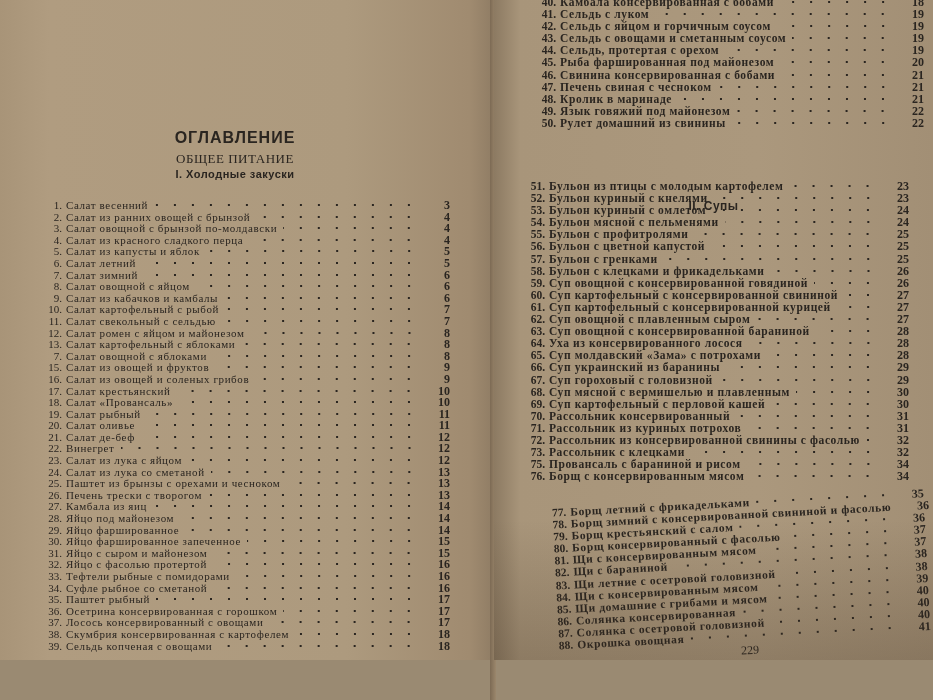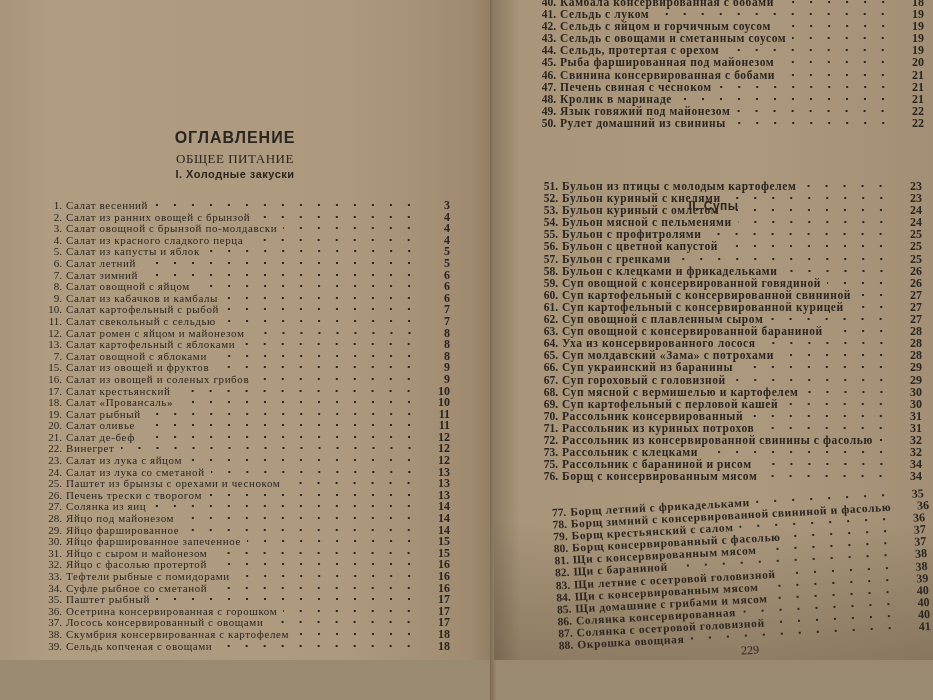--- a/index.html
+++ b/index.html
@@ -33,21 +33,21 @@
     position:absolute; text-align:center; font-weight:bold; letter-spacing:0.5px;
   }
   .h-contents { left:0; width:470px; top:129px; font-size:16px; font-family:"Liberation Sans", sans-serif; letter-spacing:1px; }
   .h-general  { left:0; width:470px; top:151px; font-size:13px; font-family:Liberation Serif, serif; letter-spacing:0.5px; font-weight:normal; }
   .h-sec1     { left:0; width:470px; top:168px; font-size:11px; font-family:"Liberation Sans", sans-serif; }
   .h-sec2     { left:0; width:439px; top:163px; font-size:12px; font-family:"Liberation Sans", sans-serif;margin-top:36px; }
 
   .toc { position:absolute; list-style:none; margin:0; padding:0; }
   .toc-left  { left:40px; top:200px; width:410px; }
   .toc-right-a { left:40px; top:-4px; width:390px; }
-  .toc-right-b { left:42px; top:180px; width:386px; }
+  .toc-right-b { left:29px; top:180px; width:386px; }
   .toc-right-c { left:50px; top:507px; width:380px; transform:rotate(-3deg); transform-origin:0 0; }
 
   .toc li {
     display:flex; align-items:baseline; height:11.6px; line-height:11.6px;
     font-size:11px; white-space:nowrap;
   }
   .toc-right-a li, .toc-right-b li, .toc-right-c li { height:12.1px; line-height:12.1px; font-size:11.5px; font-weight:bold; }
   .num { display:inline-block; min-width:22px; text-align:right; margin-right:4px; }
   .title { flex:0 0 auto; letter-spacing:0.6px; }
   .leader {
@@ -220,21 +220,21 @@
         <span class="pg">13</span>
       </li>
       <li>
         <span class="num">26.</span>
         <span class="title">Печень трески с творогом</span>
         <span class="leader"></span>
         <span class="pg">13</span>
       </li>
       <li>
         <span class="num">27.</span>
-        <span class="title">Солянка из яиц</span>
+        <span class="title">Камбала из яиц</span>
         <span class="leader"></span>
         <span class="pg">14</span>
       </li>
       <li>
         <span class="num">28.</span>
         <span class="title">Яйцо под майонезом</span>
         <span class="leader"></span>
         <span class="pg">14</span>
       </li>
       <li>
@@ -477,21 +477,21 @@
         <span class="pg">29</span>
       </li>
       <li>
         <span class="num">67.</span>
         <span class="title">Суп гороховый с головизной</span>
         <span class="leader"></span>
         <span class="pg">29</span>
       </li>
       <li>
         <span class="num">68.</span>
-        <span class="title">Суп мясной с вермишелью и картофелем</span>
+        <span class="title">Суп мясной с вермишелью и плавленным</span>
         <span class="leader"></span>
         <span class="pg">30</span>
       </li>
       <li>
         <span class="num">69.</span>
         <span class="title">Суп картофельный с перловой кашей</span>
         <span class="leader"></span>
         <span class="pg">30</span>
       </li>
       <li>
@@ -513,21 +513,21 @@
         <span class="pg">32</span>
       </li>
       <li>
         <span class="num">73.</span>
         <span class="title">Рассольник с клецками</span>
         <span class="leader"></span>
         <span class="pg">32</span>
       </li>
       <li>
         <span class="num">75.</span>
-        <span class="title">Рассольник с бараниной и рисом</span>
+        <span class="title">Провансаль с бараниной и рисом</span>
         <span class="leader"></span>
         <span class="pg">34</span>
       </li>
       <li>
         <span class="num">76.</span>
         <span class="title">Борщ с консервированным мясом</span>
         <span class="leader"></span>
         <span class="pg">34</span>
       </li>
     </ul>

